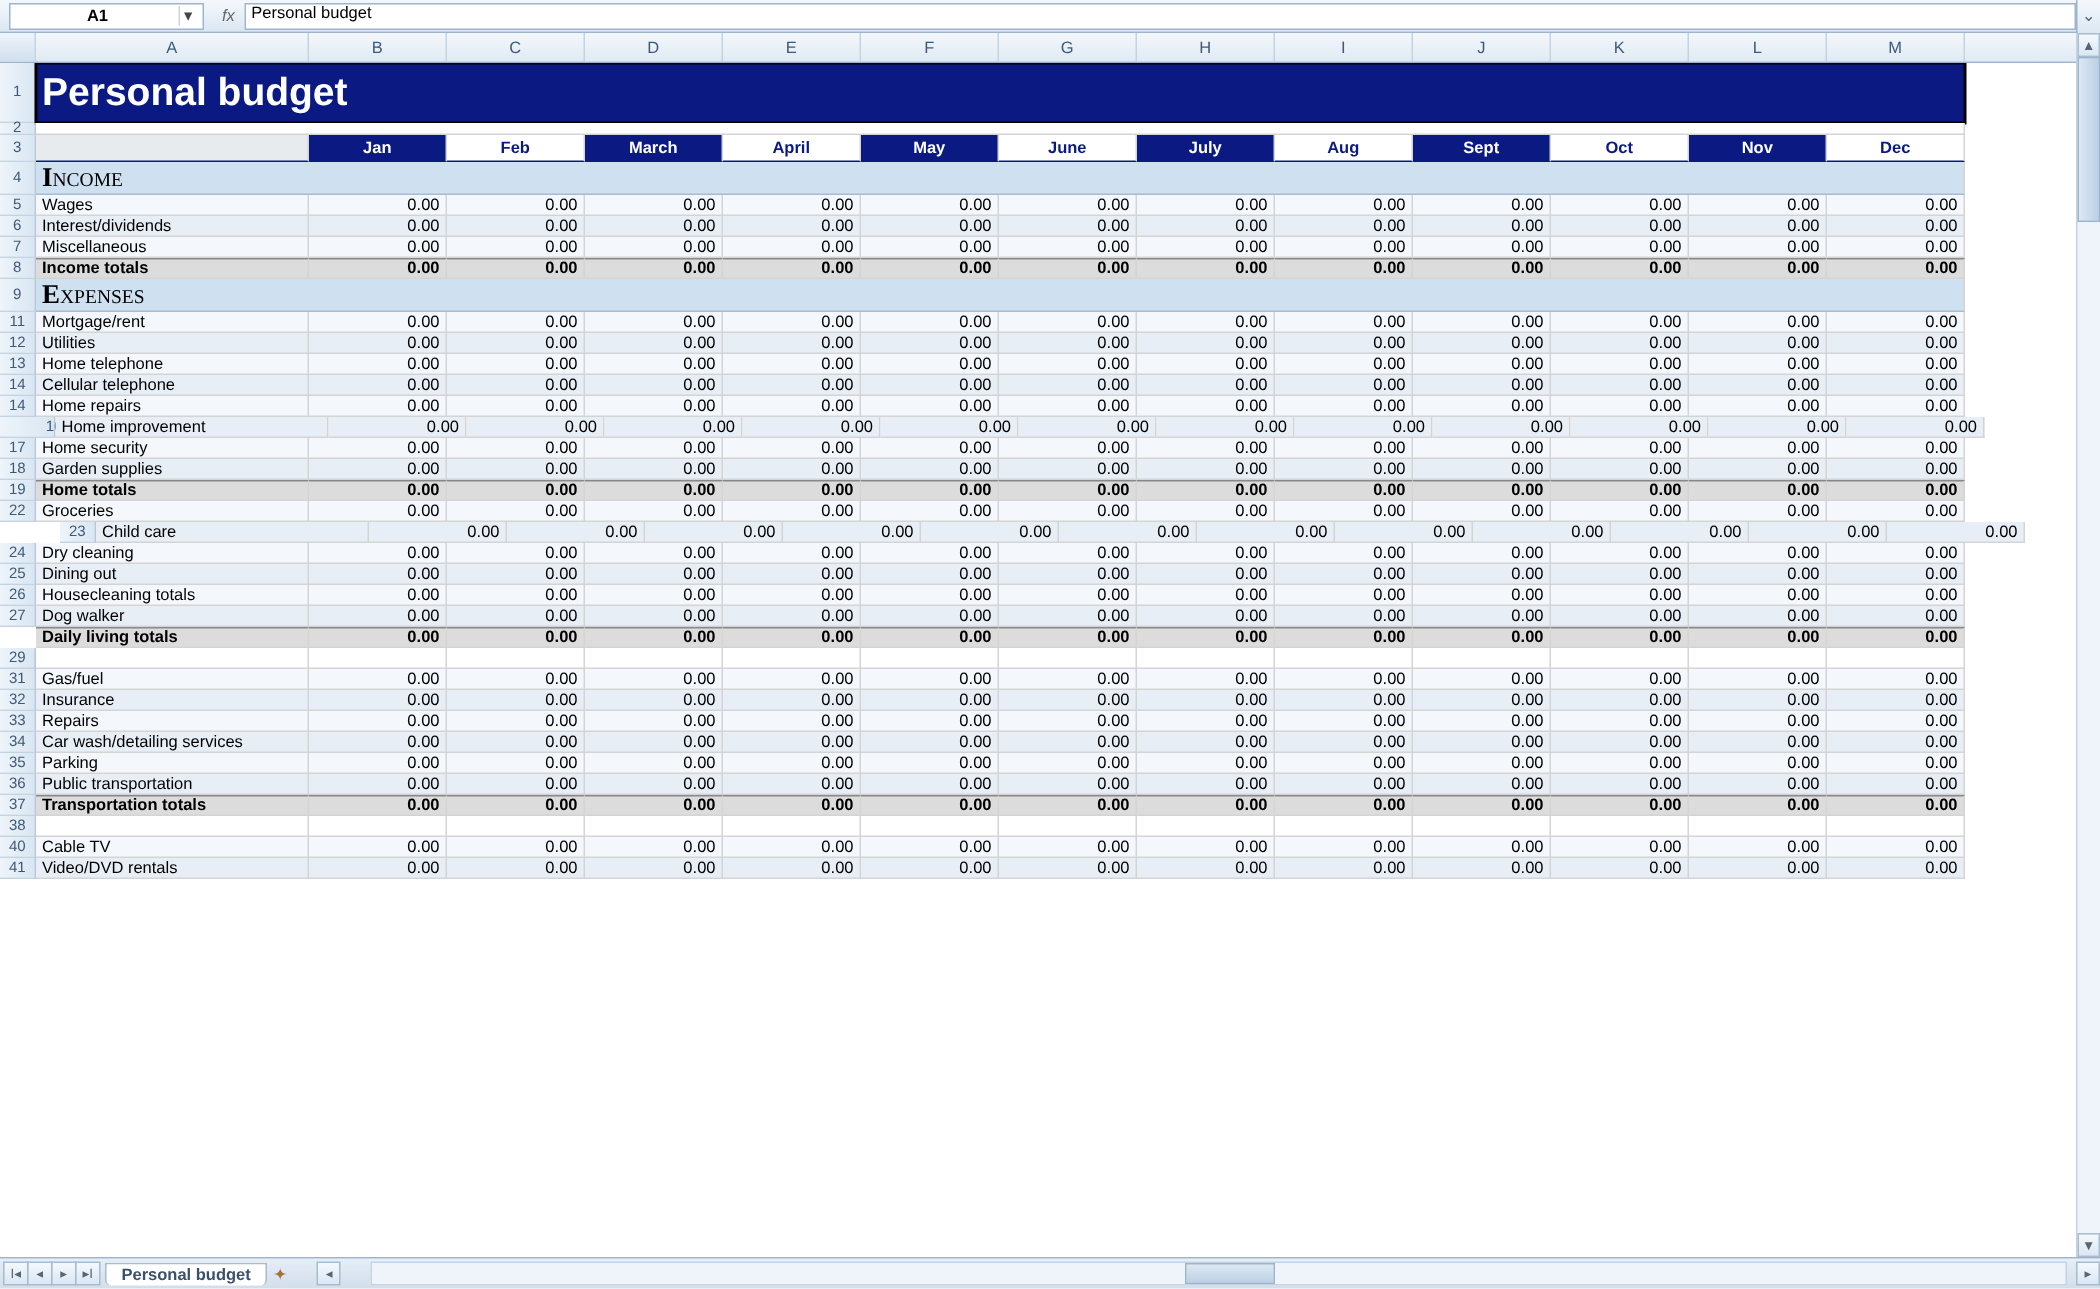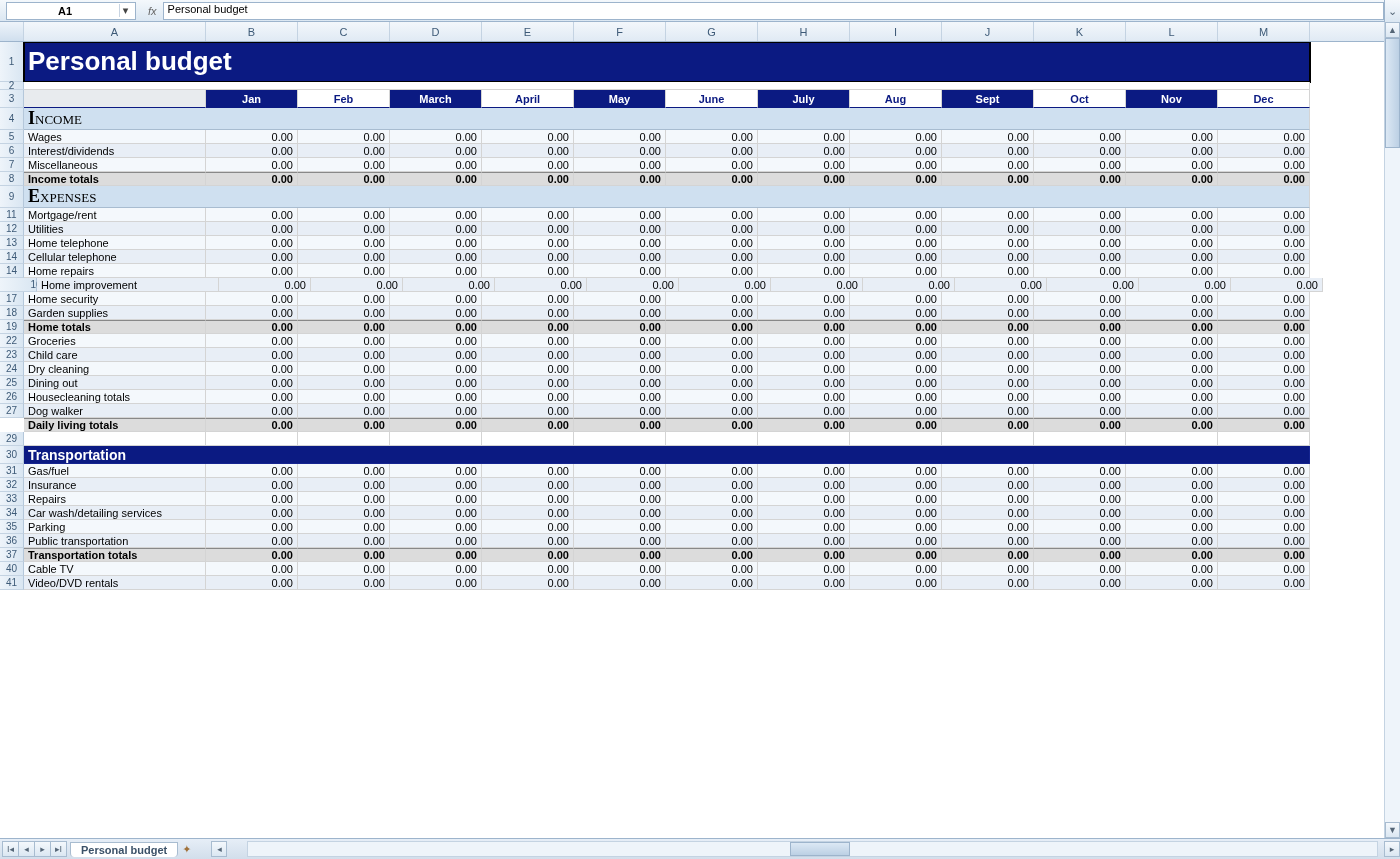--- a/index.html
+++ b/index.html
@@ -361,21 +361,21 @@
         <div class="cell colM alt0">0.00</div>
         <div class="cell colM alt0">0.00</div>
         <div class="cell colM alt0">0.00</div>
         <div class="cell colM alt0">0.00</div>
         <div class="cell colM alt0">0.00</div>
         <div class="cell colM alt0">0.00</div>
         <div class="cell colM alt0">0.00</div>
         <div class="cell colM alt0">0.00</div>
       </div>
       <div class="row h-data">
-        <div class="row-head" style="height: 14px;">23</div>
+        <div class="row-head" style="height: 14px; margin-left: 40px;">23</div>
         <div class="cell colA alt1">Child care</div>
         <div class="cell colM alt1">0.00</div>
         <div class="cell colM alt1">0.00</div>
         <div class="cell colM alt1">0.00</div>
         <div class="cell colM alt1">0.00</div>
         <div class="cell colM alt1">0.00</div>
         <div class="cell colM alt1">0.00</div>
         <div class="cell colM alt1">0.00</div>
         <div class="cell colM alt1">0.00</div>
         <div class="cell colM alt1">0.00</div>
@@ -472,24 +472,20 @@
         <div class="cell colM"></div>
         <div class="cell colM"></div>
         <div class="cell colM"></div>
         <div class="cell colM"></div>
         <div class="cell colM"></div>
         <div class="cell colM"></div>
         <div class="cell colM"></div>
         <div class="cell colM"></div>
         <div class="cell colM"></div>
       </div>
-      <div class="row h-cat">
-        <div class="row-head" style="height: 18px;">30</div>
-        <div class="cell colA" style="width: 1286px;">Transportation</div>
-      </div>
       <div class="row h-data">
         <div class="row-head" style="height: 14px;">31</div>
         <div class="cell colA alt0">Gas/fuel</div>
         <div class="cell colM alt0">0.00</div>
         <div class="cell colM alt0">0.00</div>
         <div class="cell colM alt0">0.00</div>
         <div class="cell colM alt0">0.00</div>
         <div class="cell colM alt0">0.00</div>
         <div class="cell colM alt0">0.00</div>
         <div class="cell colM alt0">0.00</div>
@@ -587,20 +583,36 @@
         <div class="cell colM">0.00</div>
         <div class="cell colM">0.00</div>
         <div class="cell colM">0.00</div>
         <div class="cell colM">0.00</div>
         <div class="cell colM">0.00</div>
         <div class="cell colM">0.00</div>
         <div class="cell colM">0.00</div>
         <div class="cell colM">0.00</div>
         <div class="cell colM">0.00</div>
         <div class="cell colM">0.00</div>
+      </div>
+      <div class="row h-blank">
+        <div class="row-head" style="height: 14px;">38</div>
+        <div class="cell colA"></div>
+        <div class="cell colM"></div>
+        <div class="cell colM"></div>
+        <div class="cell colM"></div>
+        <div class="cell colM"></div>
+        <div class="cell colM"></div>
+        <div class="cell colM"></div>
+        <div class="cell colM"></div>
+        <div class="cell colM"></div>
+        <div class="cell colM"></div>
+        <div class="cell colM"></div>
+        <div class="cell colM"></div>
+        <div class="cell colM"></div>
       </div>
       <div class="row h-data">
         <div class="row-head" style="height: 14px;">40</div>
         <div class="cell colA alt0">Cable TV</div>
         <div class="cell colM alt0">0.00</div>
         <div class="cell colM alt0">0.00</div>
         <div class="cell colM alt0">0.00</div>
         <div class="cell colM alt0">0.00</div>
         <div class="cell colM alt0">0.00</div>
         <div class="cell colM alt0">0.00</div>

